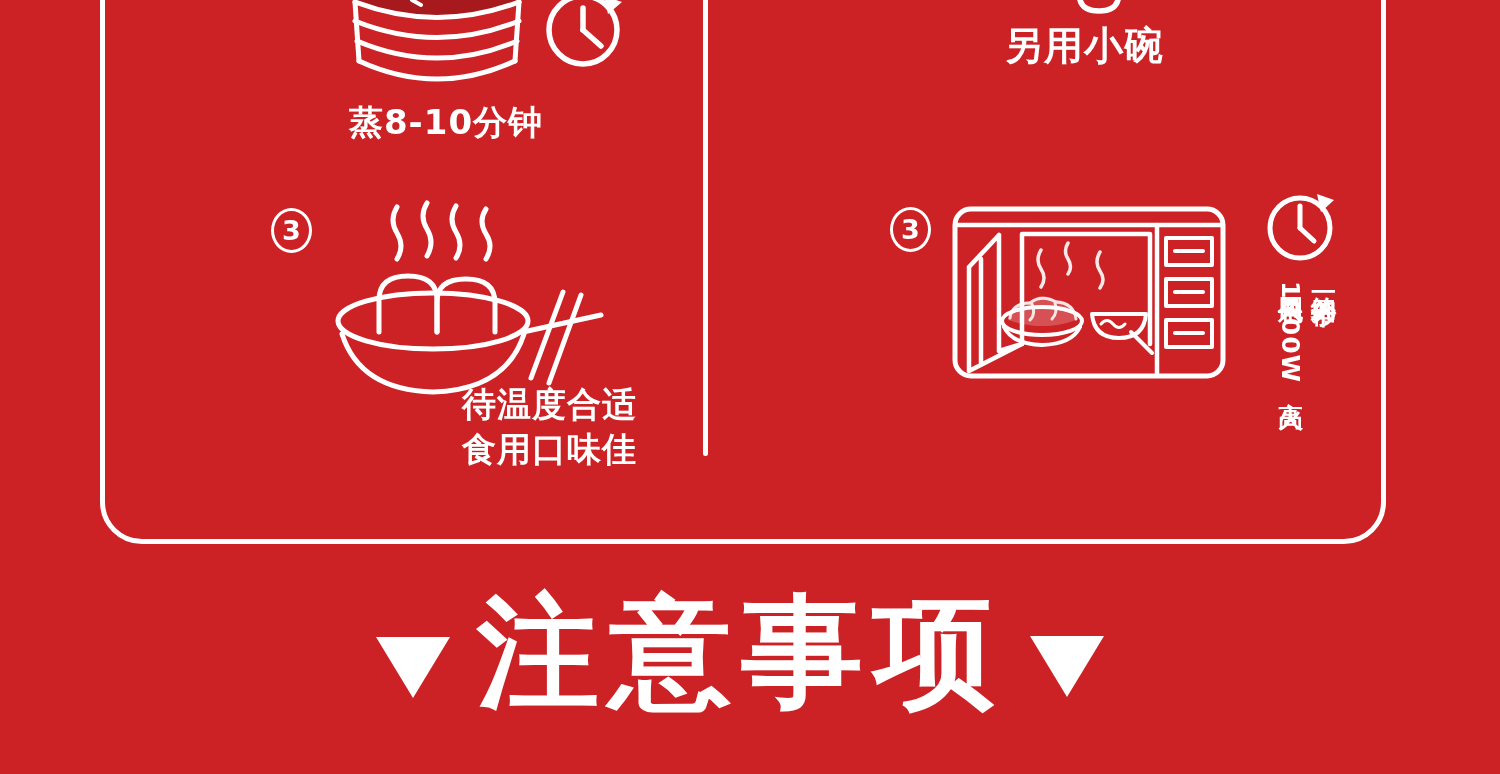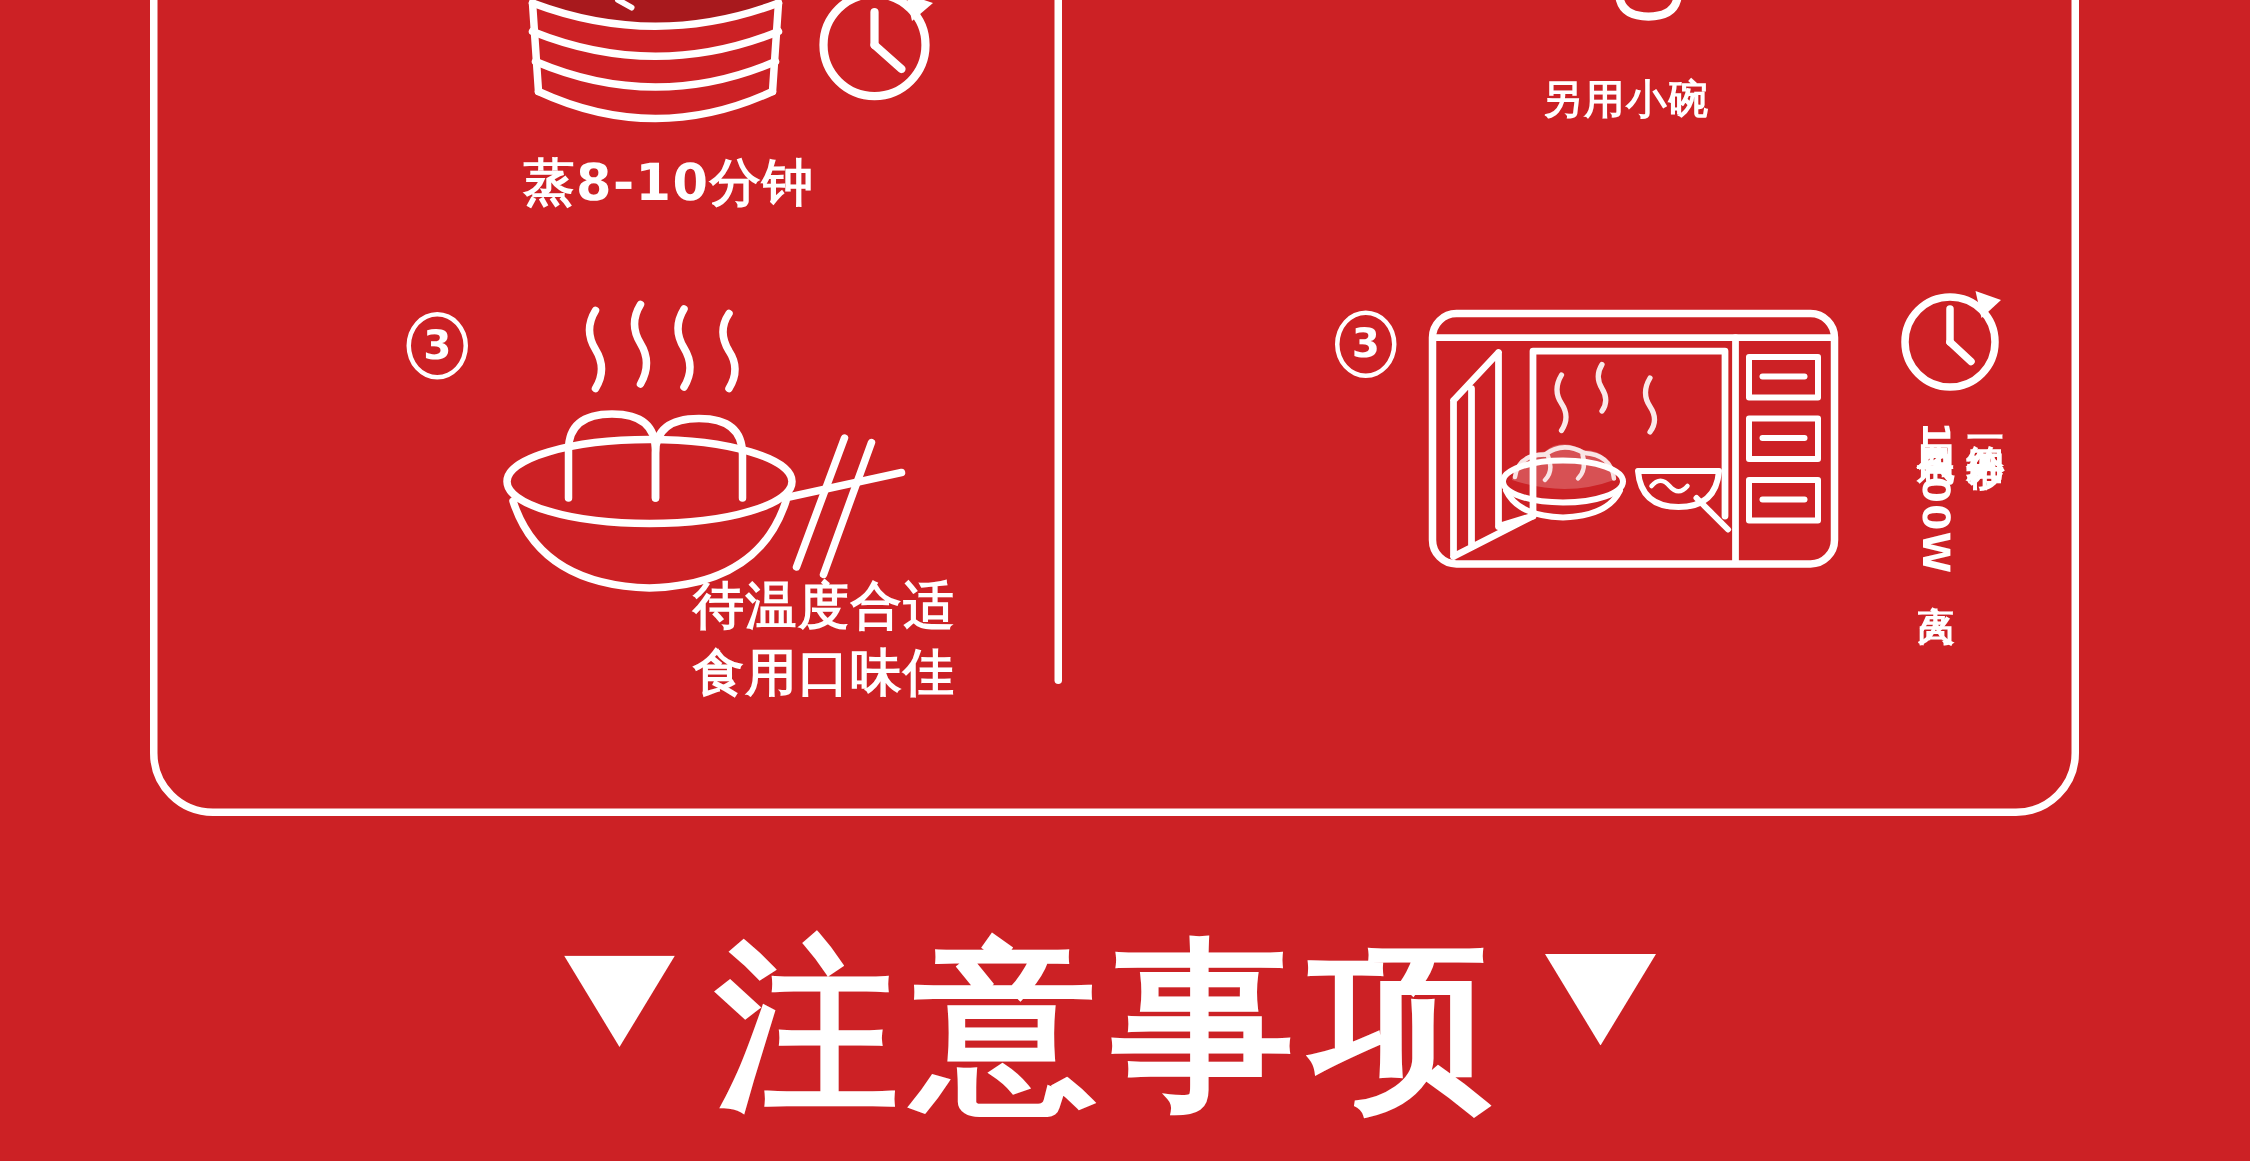--- a/index.html
+++ b/index.html
@@ -62,21 +62,20 @@
     position:absolute;
     left:741px;top:586px;
     transform:translateX(-50%);
     font-family:"DejaVu Serif","Liberation Serif",serif;
     font-weight:700;
     font-size:122px;
     line-height:130px;
     letter-spacing:10px;
     color:#ffffff;
     white-space:nowrap;
-    margin-top:32px;
   }
   .tri{
     position:absolute;
     width:74px;height:61px;
     background:#ffffff;
     clip-path:polygon(0 0,100% 0,50% 100%);
   }
   .tri-left{left:376px;top:637px;}
   .tri-right{left:1030px;top:636px;}
 </style>
@@ -181,21 +180,21 @@
 
   <div class="caption cap-lg" style="left:246px;top:100px;width:400px;">蒸8-10分钟</div>
 
   <div class="step-circle" style="left:271px;top:208px;">3</div>
 
   <div class="caption cap-lg" style="left:237px;top:382px;width:400px;text-align:right;">
     <div>待温度合适</div>
     <div>食用口味佳</div>
   </div>
 
-  <div class="caption cap-lg" style="left:884px;top:46px;width:400px;font-size:27px;line-height:42px;">
+  <div class="caption cap-lg" style="left:884px;top:25px;width:400px;font-size:39px;line-height:42px;">
     <div>另用小碗</div>
   </div>
 
   <div class="step-circle" style="left:890px;top:207px;">3</div>
 
   <div class="v-note">
     <div>约一分四十秒</div>
     <div>四只包子1000W高火</div>
   </div>
 

